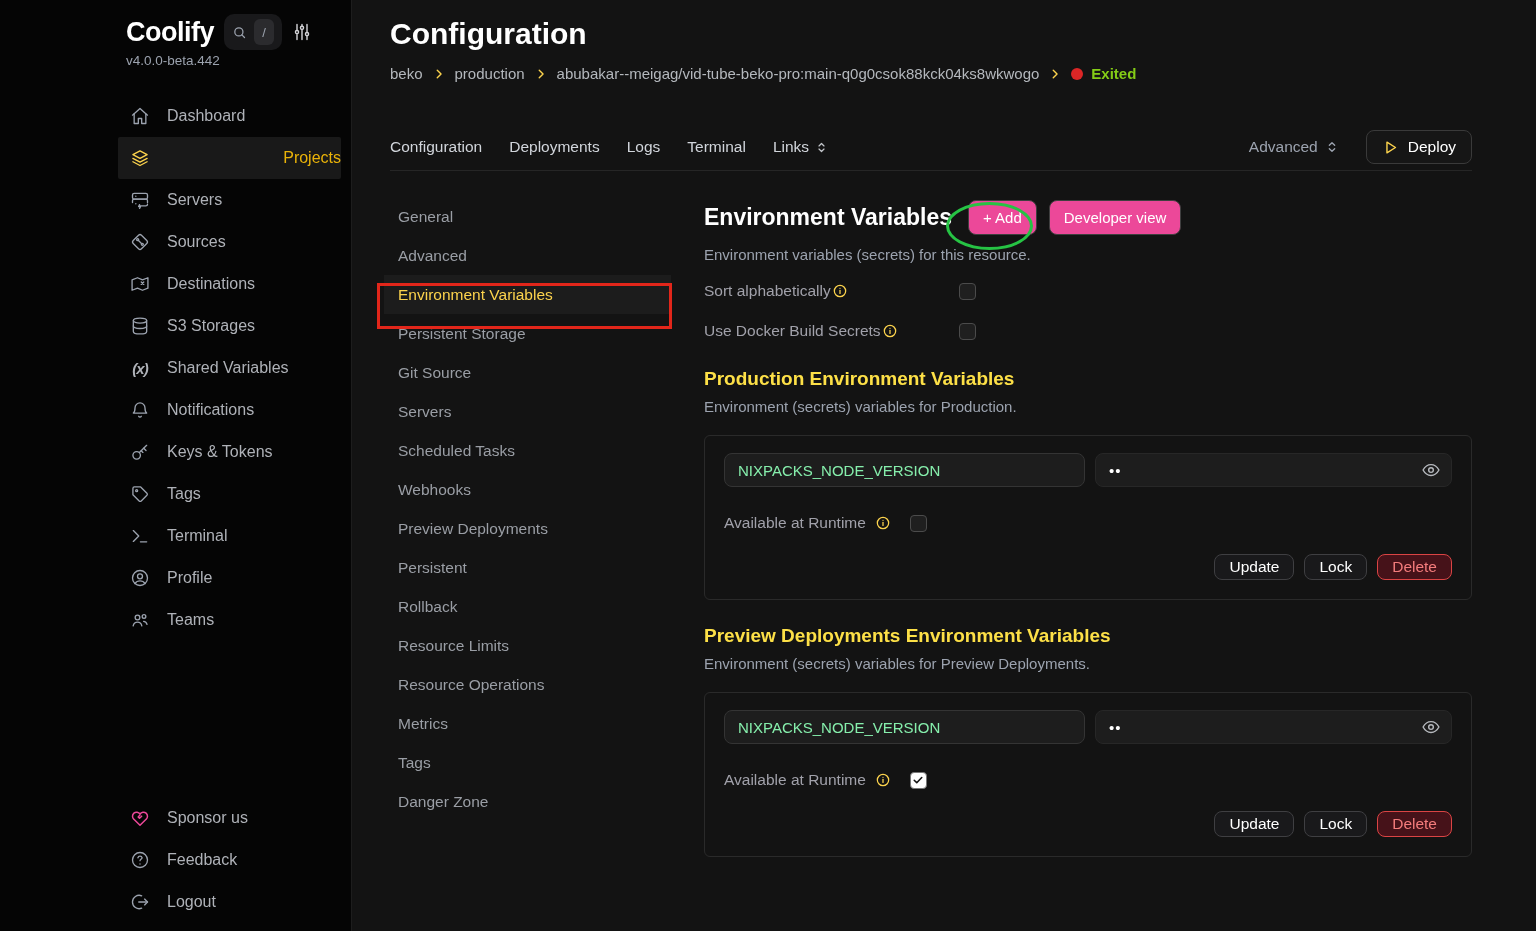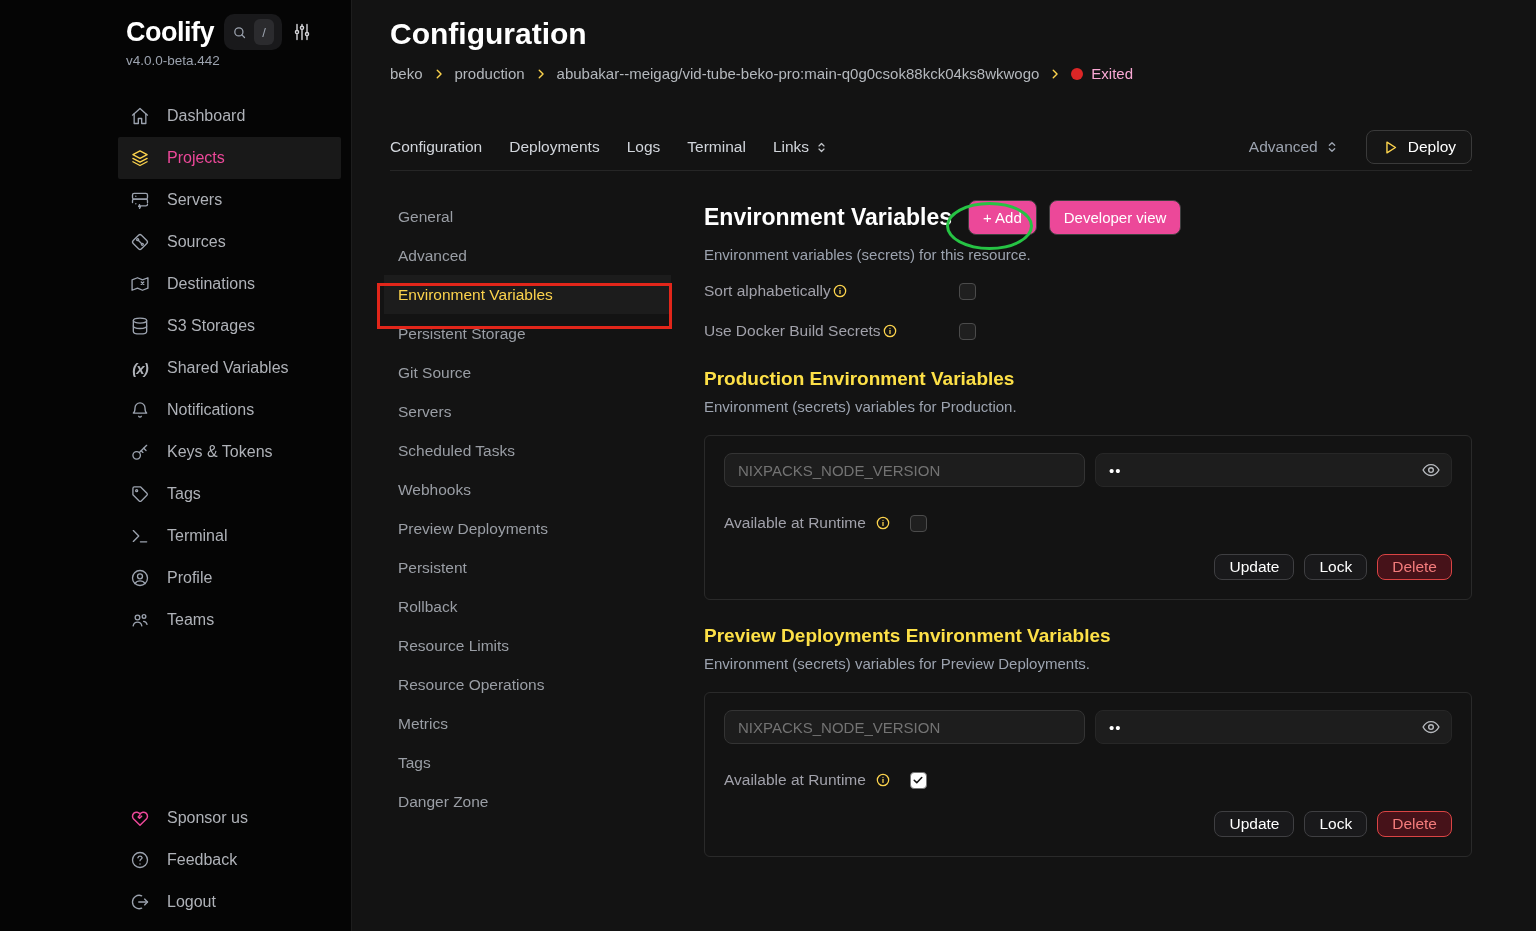--- a/index.html
+++ b/index.html
@@ -17,35 +17,35 @@
   .sliders-btn { color:#d4d4d8; display:flex; cursor:pointer; }
   .version { padding-left:126px; margin-top:3px; font-size:13.5px; color:#9ca3af; }
   .team-select { margin:27px 18px 0 126px; width:208px; height:34px; background:#121214; border:1px solid #2d2d30; border-radius:8px; display:flex; align-items:center; justify-content:space-between; padding:0 10px 0 14px; cursor:pointer; }
   .team-select span { font-size:15px; color:#e5e5e5; }
   .updown { width:16px; height:16px; color:#9ca3af; }
 
   .side-nav { margin-top:27px; }
   .side-item { display:flex; align-items:center; height:42px; margin:0 10px 0 118px; padding-left:12px; gap:17px; color:#afb2b8; cursor:pointer; border-radius:2px; }
   .side-item .ic { width:20px; height:20px; color:#9ca3af; flex:none; }
   .side-item span.lbl { font-size:16px; }
-  .side-item.active { background:#191919; color:#ec4899; }
+  .side-item.active { background:#191919; color:#eab308;justify-content:space-between; }
   .side-item.active .ic { color:#fcd34d; }
   .paren-x { font-size:15px; font-weight:700; width:20px; text-align:center; font-style:italic; letter-spacing:-1px; }
   .side-footer { position:absolute; left:0; right:0; bottom:8px; }
   .heart-ic { color:#ec4899 !important; }
 
   
   .main { position:absolute; left:353px; top:0; width:1183px; height:931px; padding:16px 64px 0 37px; }
   .page-title { font-size:30px; font-weight:800; color:#fff; line-height:36px; }
   .breadcrumb { display:flex; align-items:center; gap:9px; margin-top:13px; font-size:15px; color:#b4b8bd; }
   .crumb { cursor:pointer; }
   .crumb-chev { width:14px; height:14px; color:#fcd34d; flex:none; }
   .status-wrap { display:flex; align-items:center; gap:8px; }
   .status-dot { width:12px; height:12px; border-radius:50%; background:#dc2626; }
-  .status-text { color:#f9a8d4; font-weight:400; }
+  .status-text { color:#84cc16; font-weight:700; }
 
   .tabbar { display:flex; align-items:center; margin-top:42px; height:47px; border-bottom:1px solid #262626; }
   .tabs { display:flex; align-items:center; gap:27px; }
   .tab { font-size:15.5px; color:#d1d5db; cursor:pointer; display:flex; align-items:center; gap:5px; }
   .tab .updown { width:15px; height:15px; color:#c3c6cb; }
   .tabbar-right { margin-left:auto; display:flex; align-items:center; gap:26px; }
   .advanced { display:flex; align-items:center; gap:6px; color:#9ca3af; font-size:15.5px; cursor:pointer; }
   .deploy-btn { display:flex; align-items:center; gap:9px; background:#161616; border:1px solid #3a3a3a; border-radius:8px; height:34px; padding:0 15px; cursor:pointer; }
   .deploy-btn .ic { width:17px; height:17px; color:#fcd34d; }
   .deploy-btn span { font-size:15.5px; color:#fff; }
@@ -67,21 +67,21 @@
   .info-ic { width:16px; height:16px; color:#fcd34d; flex:none; }
   .checkbox { width:17px; height:17px; border:1px solid #4b4b4b; border-radius:4px; background:#1f1f1f; cursor:pointer; }
   .checkbox.checked { background:#ffffff; border-color:#777; display:flex; align-items:center; justify-content:center; }
   .checkbox.checked svg { width:12px; height:12px; }
 
   .section { margin-top:25px; }
   .h3 { font-size:19px; font-weight:800; color:#fde047; }
   .section .subtitle { margin-top:8px; }
   .card { margin-top:20px; border:1px solid #2a2a2a; border-radius:6px; padding:17px 19px 19px 19px; }
   .inputs-row { display:flex; gap:10px; }
-  .env-name { width:361px; flex:none; height:34px; background:#1d1d1d; border:1px solid #343434; border-radius:8px; color:#737373; font-size:15px; padding:0 13px; font-family:inherit; outline:none; }
+  .env-name { width:361px; flex:none; height:34px; background:#1d1d1d; border:1px solid #343434; border-radius:8px; color:#86efac; font-size:15px; padding:0 13px; font-family:inherit; outline:none; }
   .env-value-wrap { flex:1; position:relative; }
   .env-value { width:100%; height:34px; background:#1d1d1d; border:1px solid #272727; border-radius:8px; color:#fff; font-size:15px; padding:0 40px 0 13px; font-family:inherit; outline:none; letter-spacing:1px; }
   .eye-btn { position:absolute; right:11px; top:7px; width:20px; height:20px; color:#b6b9be; cursor:pointer; }
   .runtime-row { display:flex; align-items:center; gap:9px; margin-top:25px; height:22px; }
   .runtime-row .checkbox { margin-left:10px; }
   .card-buttons { display:flex; justify-content:flex-end; gap:10px; margin-top:20px; }
   .btn.small { height:26px; font-size:15.5px; background:#19191b; border-color:#3f3f42; }
   .btn.danger { background:#461219; border:1px solid #da4444; color:#f47c7c; }
 
   

